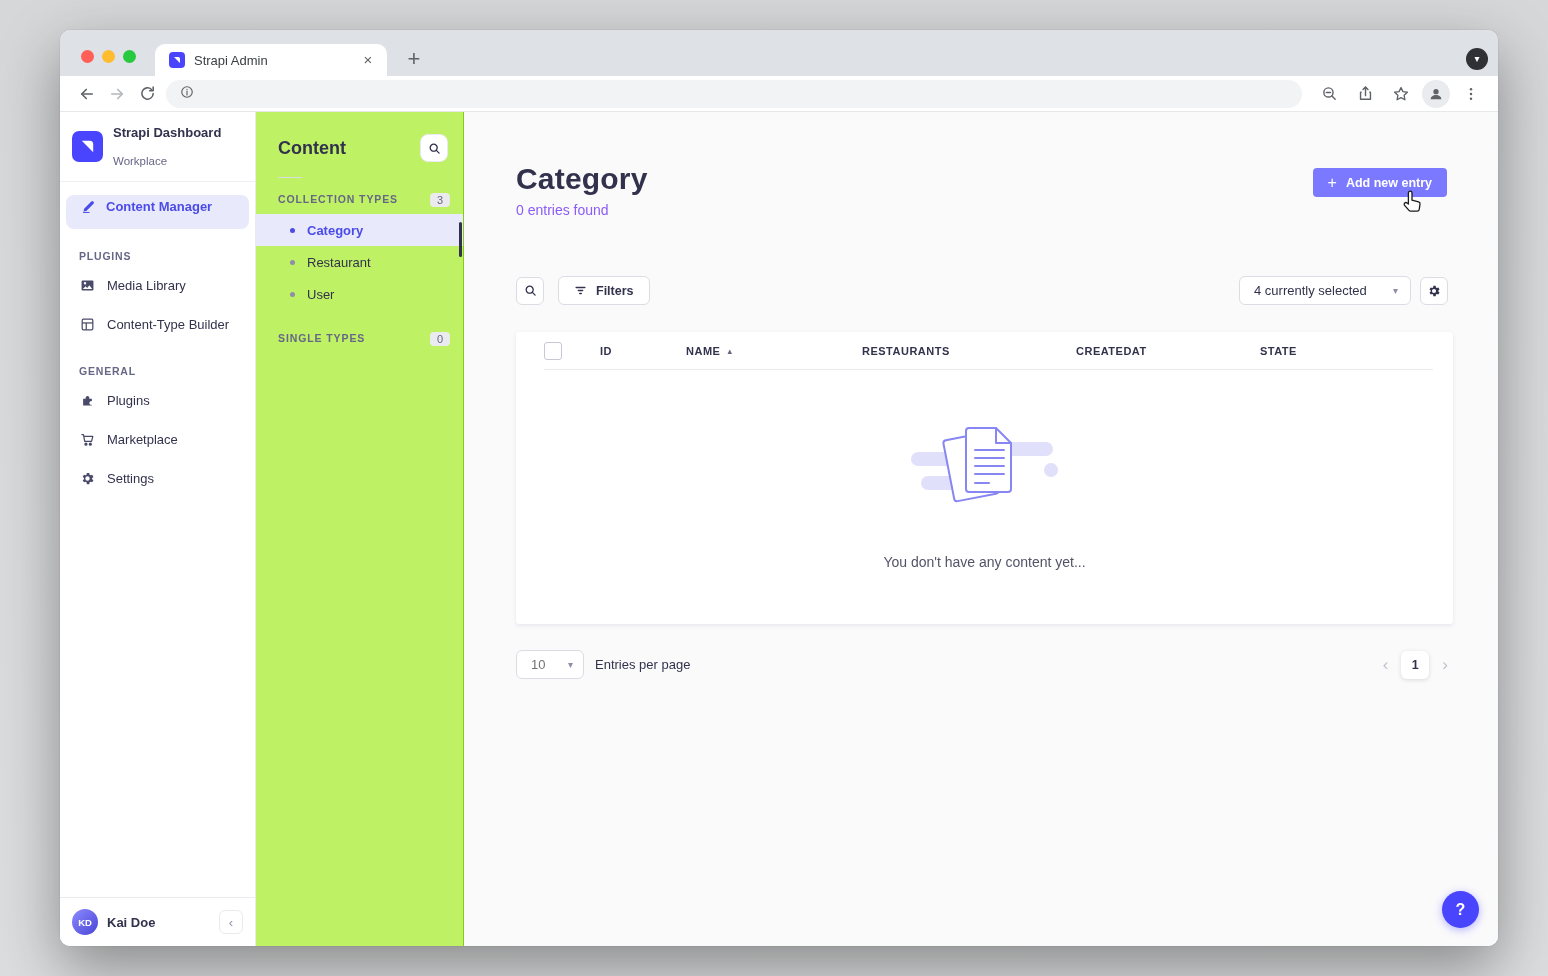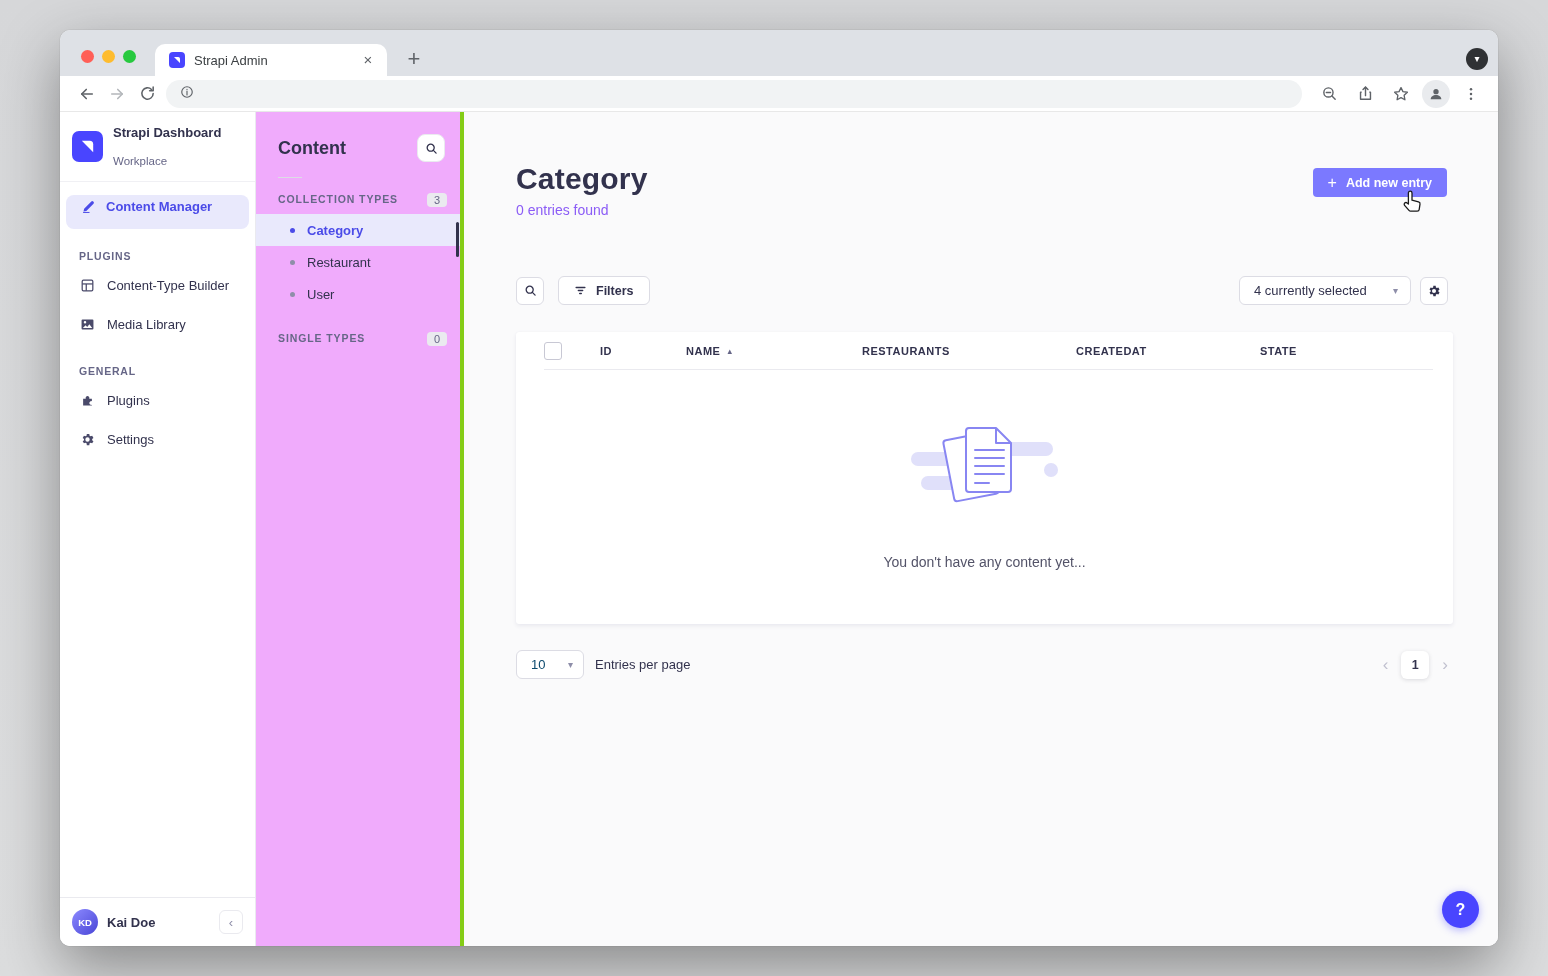--- a/index.html
+++ b/index.html
@@ -71,21 +71,21 @@
     background:linear-gradient(135deg,#8c8aff 0%,#4945d6 100%);
     color:#fff; font-size:9.5px; font-weight:700; display:flex; align-items:center; justify-content:center;
   }
   .user-name { font-size:13px; font-weight:600; color:#32324d; flex:1; }
   .collapse-btn {
     width:24px; height:24px; border:1px solid #eaeaef; border-radius:6px; background:#fff;
     color:#8e8ea9; font-size:13px; display:flex; align-items:center; justify-content:center;
   }
 
   
-  .subnav { width:208px; background:#f0abfc; border-right:4px solid #84cc16; flex:none; position:relative; }
+  .subnav { width:208px; background:#bef264; border-right:1px solid #84cc16; flex:none; position:relative; }
   .subnav-header { display:flex; align-items:center; justify-content:space-between; padding:22px 15px 0 22px; }
   .subnav-title { font-size:18px; font-weight:700; color:#32324d; }
   .subnav-search {
     width:28px; height:28px; border:1px solid #eaeaef; border-radius:8px; background:#fff;
     display:flex; align-items:center; justify-content:center;
   }
   .subnav-rule { width:24px; height:1px; background:#dcdce4; margin:15px 0 4px 22px; }
   .group-head { display:flex; align-items:flex-start; justify-content:space-between; padding:11px 13px 7px 22px; }
   .group-label { font-size:10.5px; font-weight:700; letter-spacing:.9px; color:#666687; }
   .group-badge { background:#eaeaef; border-radius:4px; font-size:11px; color:#666687; padding:1px 7px; }
@@ -138,21 +138,21 @@
   .sort-ico { font-size:9px; color:#666687; }
   .thead-line { height:1px; background:#eaeaef; margin:0 20px 0 28px; }
   .empty-wrap { position:absolute; left:0; right:0; top:37px; bottom:0; display:flex; flex-direction:column; align-items:center; justify-content:center; gap:36px; padding-bottom:6px; }
   .empty-text { font-size:14px; color:#535368; }
 
   .pagination-row { position:absolute; left:52px; right:50px; top:538px; display:flex; align-items:center; }
   .size-select {
     width:68px; height:29px; background:#fff; border:1px solid #dcdce4; border-radius:6px;
     display:flex; align-items:center; padding:0 10px 0 14px;
   }
-  .size-select .val { font-size:13px; color:#0c4a6e; flex:1; }
+  .size-select .val { font-size:13px; color:#737373; flex:1; }
   .entries-label { margin-left:11px; font-size:13px; color:#32324d; }
   .pager { margin-left:auto; display:flex; align-items:center; gap:13px; }
   .pg-chevron { font-size:17px; color:#c0c0cf; line-height:1; }
   .pg-num {
     width:28px; height:28px; background:#fff; border-radius:6px; box-shadow:0 1px 4px rgba(33,33,52,.15);
     font-size:12.5px; font-weight:700; color:#32324d; display:flex; align-items:center; justify-content:center;
   }
   .help-fab {
     position:absolute; right:19px; bottom:18px; width:37px; height:37px; border-radius:50%;
     background:#4945ff; color:#fff; font-size:16px; font-weight:700; border:none; font-family:inherit;
@@ -272,45 +272,55 @@
                 <path d="M4 20l1-4.5L16.5 4a2.1 2.1 0 0 1 3 0l.5.5a2.1 2.1 0 0 1 0 3L8.5 19z"></path>
                 <path d="M4 21.5h9" stroke="#4b4be8" stroke-width="1.6" stroke-linecap="round"></path>
               </svg>
           </span>
           <span class="lbl">Content Manager</span>
         </div>
 
         <div class="side-section">PLUGINS</div>
         <div class="side-item">
           <span class="side-ico">
+            <svg width="15" height="15" viewBox="0 0 24 24" fill="#4a4a6a">
+                <path d="M4 4h16a1.5 1.5 0 0 1 1.5 1.5v13A1.5 1.5 0 0 1 20 20H4a1.5 1.5 0 0 1-1.5-1.5v-13A1.5 1.5 0 0 1 4 4zm.5 13.5h15l-4.5-6-3.5 4.5-2.5-3zM8 10.5a2 2 0 1 0 0-4 2 2 0 0 0 0 4z"></path>
+              </svg>
+          </span>
+          <span class="lbl">Media Library</span>
+        </div>
+        <div class="side-item">
+          <span class="side-ico">
             <svg width="15" height="15" viewBox="0 0 24 24" fill="none" stroke="#4a4a6a" stroke-width="2">
                 <rect x="3.5" y="3.5" width="17" height="17" rx="2"></rect>
                 <path d="M3.5 9.5h17"></path>
                 <path d="M10 9.5v11"></path>
               </svg>
           </span>
           <span class="lbl">Content-Type Builder</span>
         </div>
-        <div class="side-item">
-          <span class="side-ico">
-            <svg width="15" height="15" viewBox="0 0 24 24" fill="#4a4a6a">
-                <path d="M4 4h16a1.5 1.5 0 0 1 1.5 1.5v13A1.5 1.5 0 0 1 20 20H4a1.5 1.5 0 0 1-1.5-1.5v-13A1.5 1.5 0 0 1 4 4zm.5 13.5h15l-4.5-6-3.5 4.5-2.5-3zM8 10.5a2 2 0 1 0 0-4 2 2 0 0 0 0 4z"></path>
-              </svg>
-          </span>
-          <span class="lbl">Media Library</span>
-        </div>
 
         <div class="side-section">GENERAL</div>
         <div class="side-item">
           <span class="side-ico">
             <svg width="15" height="15" viewBox="0 0 24 24" fill="#4a4a6a">
                 <path d="M5 9h4.2a3 3 0 1 1 5.6 0H19v4.2a3 3 0 1 0 0 5.6V20H5z"></path>
               </svg>
           </span>
           <span class="lbl">Plugins</span>
+        </div>
+        <div class="side-item">
+          <span class="side-ico">
+            <svg width="15" height="15" viewBox="0 0 24 24" fill="none" stroke="#4a4a6a" stroke-width="2" stroke-linecap="round" stroke-linejoin="round">
+                <path d="M3 4h2.5l2 11h11l2-8H7"></path>
+                <circle cx="9.5" cy="19.5" r="1.6" fill="#4a4a6a"></circle>
+                <circle cx="16.5" cy="19.5" r="1.6" fill="#4a4a6a"></circle>
+              </svg>
+          </span>
+          <span class="lbl">Marketplace</span>
         </div>
         <div class="side-item">
           <span class="side-ico">
             <svg width="15" height="15" viewBox="0 0 24 24" fill="#4a4a6a">
                 <path d="M19.4 13c.1-.3.1-.7.1-1s0-.7-.1-1l2.1-1.6-2-3.5-2.5 1a7 7 0 0 0-1.7-1L14.9 3h-4l-.4 2.9c-.6.2-1.2.6-1.7 1l-2.5-1-2 3.5L6.5 11c-.1.3-.1.7-.1 1s0 .7.1 1l-2.2 1.6 2 3.5 2.5-1c.5.4 1.1.8 1.7 1l.4 2.9h4l.4-2.9c.6-.2 1.2-.6 1.7-1l2.5 1 2-3.5zM12 15.5a3.5 3.5 0 1 1 0-7 3.5 3.5 0 0 1 0 7z"></path>
               </svg>
           </span>
           <span class="lbl">Settings</span>
         </div>
 

